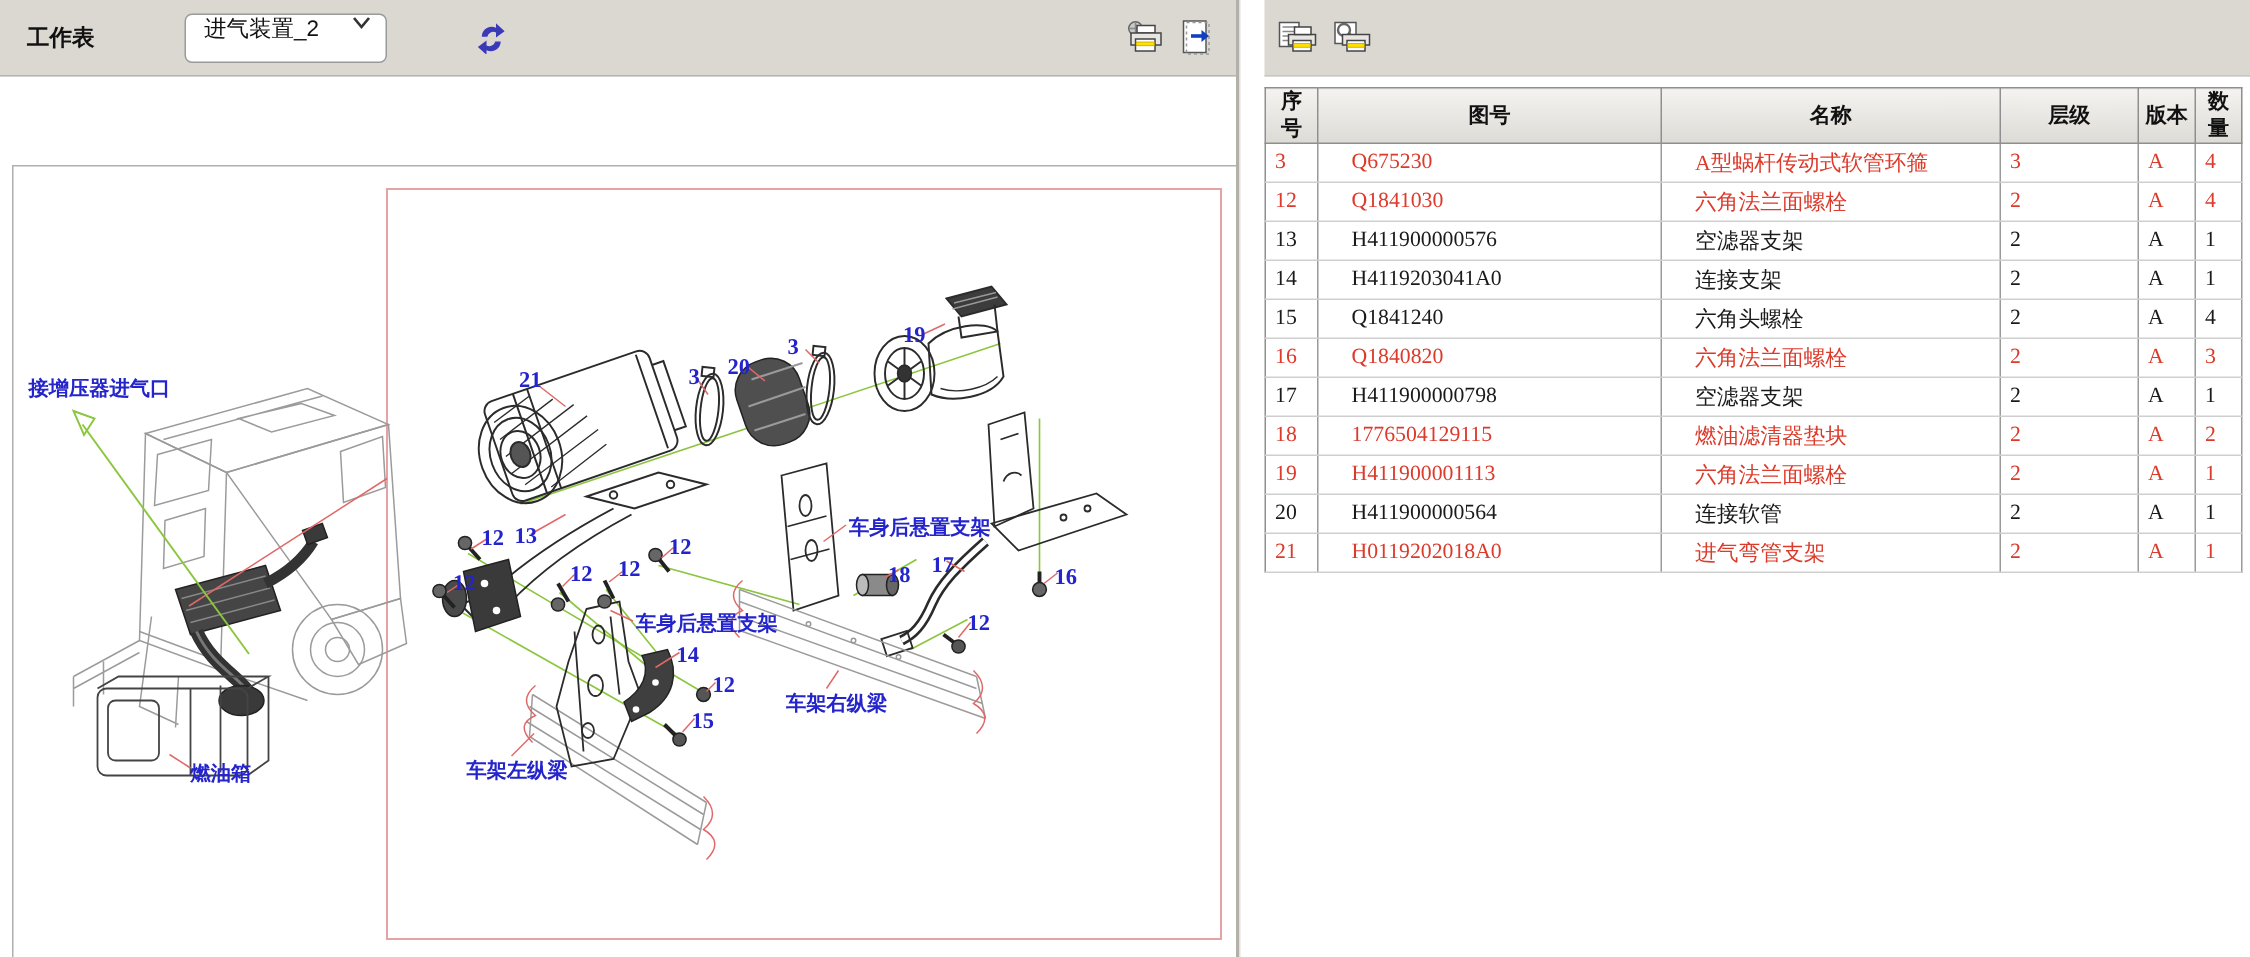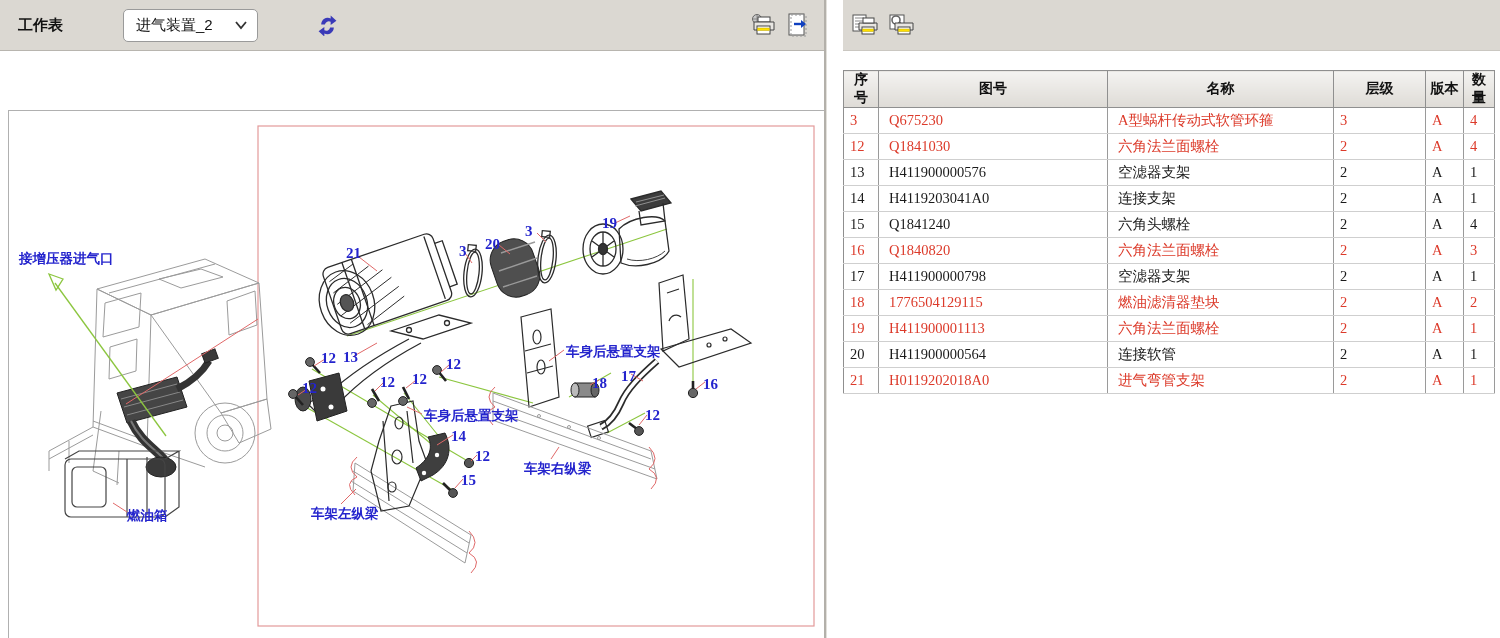--- a/index.html
+++ b/index.html
@@ -12,21 +12,21 @@
     position:absolute;left:0;top:0;width:824px;height:638px;background:#fff;
     border-right:2px solid #b3b0aa;box-shadow:1px 0 0 #e2e0db;
   }
   #left-toolbar{
     position:absolute;left:0;top:0;right:0;height:50px;background:#dbd8d2;
     border-bottom:1px solid #b8b5af;display:flex;align-items:center;gap:48px;
   }
   #worksheet-label{font-weight:bold;font-size:15px;color:#111;margin-left:18px;}
   #sheet-select{
     margin-left:12px;width:133px;height:31px;background:#fff;border:1px solid #9a9a9a;
-    border-radius:5px;display:flex;align-items:center;cursor:default;
+    border-radius:5px;display:flex;cursor:default;
   }
   #sheet-select span.val{font-size:15px;color:#111;margin-left:12px;flex:1;}
   #sheet-select .chev{margin-right:9px;line-height:0;}
   #refresh-btn{margin-left:11px;line-height:0;cursor:pointer;}
   #left-toolbar-right{margin-left:auto;margin-right:14px;display:flex;align-items:center;gap:10px;}
   .tool-icon{line-height:0;cursor:pointer;}
   #diagram-box{
     position:absolute;left:8px;top:110px;width:815px;height:528px;
     border-top:1px solid #b0b0b0;border-left:1px solid #b0b0b0;background:#fff;
   }
@@ -37,32 +37,32 @@
   
   #right-panel{
     position:absolute;left:829px;top:0;width:671px;height:638px;background:#fff;overflow:hidden;
   }
   #right-toolbar{
     position:absolute;left:14px;top:0;right:-10px;height:50px;background:#dbd8d2;
     border-bottom:1px solid #cac7c1;display:flex;align-items:center;
   }
   #right-toolbar .tool-icon{margin-left:8px;}
   #parts-table{
-    position:absolute;left:14px;top:70px;border-collapse:collapse;background:#fff;
+    position:absolute;left:14px;top:58px;border-collapse:collapse;background:#fff;
     font-family:"Liberation Serif",serif;
   }
   #parts-table th{
     height:27px;font-family:"Liberation Sans",sans-serif;font-weight:bold;font-size:14px;color:#111;
     background:linear-gradient(#f4f3f1,#dedbd6);border:1px solid #8f8f8f;text-align:center;padding:0 4px;
   }
   #parts-table td{
     height:25px;font-size:14.5px;color:#1a1a1a;border-right:1px solid #9a9a9a;
     border-bottom:1px solid #cfcfcf;padding:0 2px 0 6px;white-space:nowrap;overflow:hidden;
   }
-  #parts-table td.wide{padding-left:10px;}
+  #parts-table td.wide{padding-left:22px;}
   #parts-table tr.red td{color:#dc3a2a;}
   #parts-table{border:1px solid #8f8f8f;}
   #parts-table td:first-child{border-left:1px solid #8f8f8f;}
 </style>
 </head>
 <body>
 
 <div id="left-panel">
   <div id="left-toolbar">
     <span id="worksheet-label">工作表</span>

